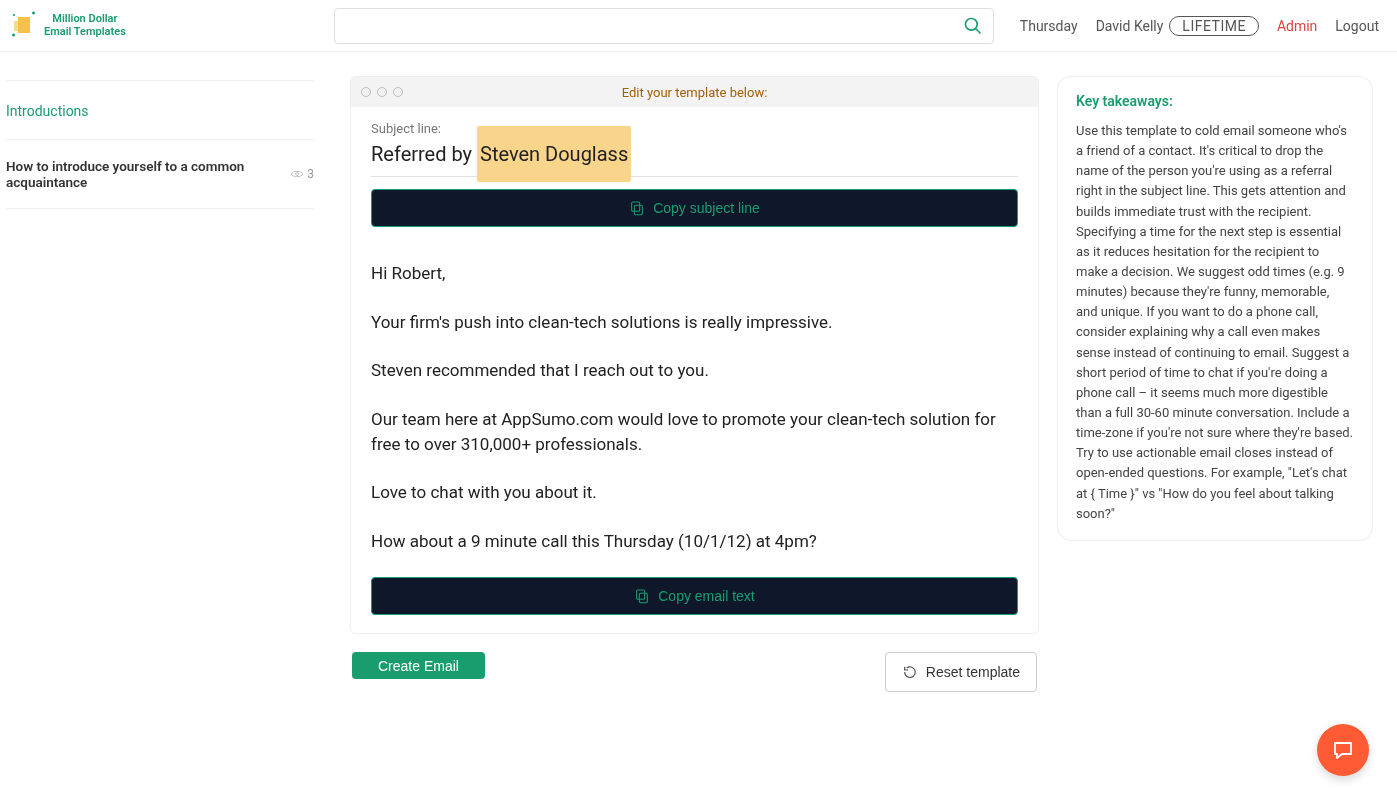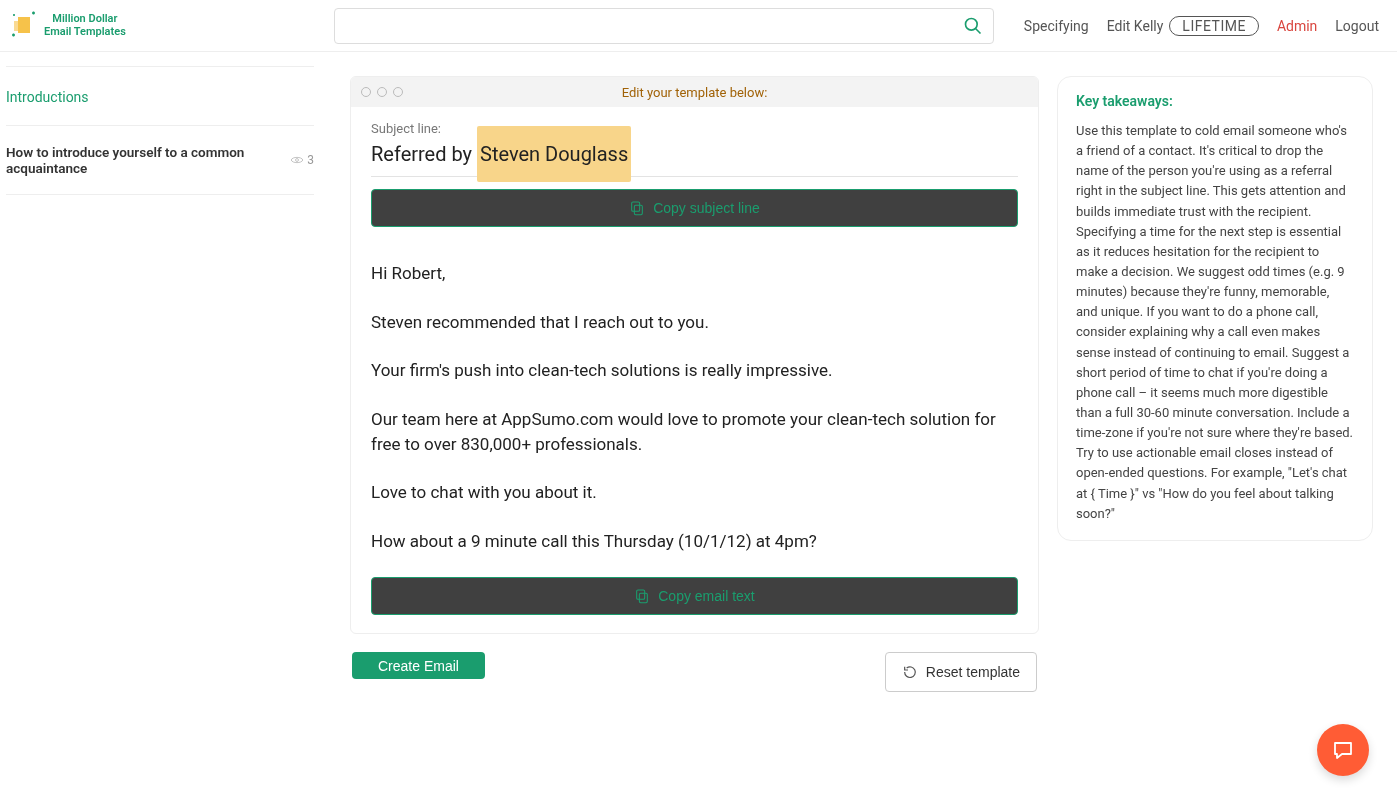--- a/index.html
+++ b/index.html
@@ -86,21 +86,21 @@
   .sidebar {
     width: 320px;
     padding: 0 6px;
   }
   .sidebar-category {
     color: #1a9d6e;
     font-size: 14px;
     padding: 22px 0 20px 0;
     border-top: 1px solid #eee;
     border-bottom: 1px solid #eee;
-    margin-top: 14px;
+    margin-top: 28px;
   }
   .sidebar-item {
     display: flex;
     align-items: center;
     justify-content: space-between;
     padding: 18px 0;
     border-bottom: 1px solid #eee;
     font-size: 13.5px;
     font-weight: 600;
     cursor: pointer;
@@ -153,21 +153,21 @@
     padding-bottom: 10px;
     border-bottom: 1px solid #e3e3e3;
   }
   .hl { background: #f8d58a; border-radius: 2px; padding: 16px 3px; }
   .copy-btn {
     margin-top: 12px;
     width: 100%;
     height: 38px;
     border: 1px solid #1a9d6e;
     border-radius: 4px;
-    background: #404040;
+    background: #0f172a;
     color: #1a9d6e;
     font-size: 14px;
     display: flex;
     align-items: center;
     justify-content: center;
     gap: 8px;
     cursor: pointer;
   }
   .email-body {
     font-size: 17px;
@@ -267,23 +267,23 @@
   <div class="search-wrap">
     <div class="search-box">
       <svg width="20" height="20" viewBox="0 0 24 24">
         <circle cx="10" cy="10" r="7" fill="none" stroke="#1a9d6e" stroke-width="2"></circle>
         <line x1="15" y1="15" x2="21" y2="21" stroke="#1a9d6e" stroke-width="2"></line>
       </svg>
     </div>
   </div>
 
   <div class="nav-right">
-    <a>Specifying</a>
+    <a>Thursday</a>
     <span class="user-block">
-      <span>Edit Kelly</span>
+      <span>David Kelly</span>
       <span class="lifetime-badge">LIFETIME</span>
     </span>
     <a class="nav-admin">Admin</a>
     <a>Logout</a>
   </div>
 </div>
 
 <div class="layout">
 
   <div class="sidebar">
@@ -318,23 +318,23 @@
         <button class="copy-btn">
           <svg width="16" height="16" viewBox="0 0 24 24">
             <rect x="8" y="8" width="12" height="14" rx="2" fill="none" stroke="#1a9d6e" stroke-width="1.6"></rect>
             <rect x="4" y="3" width="12" height="14" rx="2" fill="none" stroke="#1a9d6e" stroke-width="1.6"></rect>
           </svg>
           <span>Copy subject line</span>
         </button>
 
         <div class="email-body">
           <p>Hi Robert,</p>
+          <p>Your firm's push into clean-tech solutions is really impressive.</p>
           <p>Steven recommended that I reach out to you.</p>
-          <p>Your firm's push into clean-tech solutions is really impressive.</p>
-          <p>Our team here at AppSumo.com would love to promote your clean-tech solution for free to over 830,000+ professionals.</p>
+          <p>Our team here at AppSumo.com would love to promote your clean-tech solution for free to over 310,000+ professionals.</p>
           <p>Love to chat with you about it.</p>
           <p>How about a 9 minute call this Thursday (10/1/12) at 4pm?</p>
         </div>
 
         <button class="copy-btn" style="margin-top:16px">
           <svg width="16" height="16" viewBox="0 0 24 24">
             <rect x="8" y="8" width="12" height="14" rx="2" fill="none" stroke="#1a9d6e" stroke-width="1.6"></rect>
             <rect x="4" y="3" width="12" height="14" rx="2" fill="none" stroke="#1a9d6e" stroke-width="1.6"></rect>
           </svg>
           <span>Copy email text</span>

